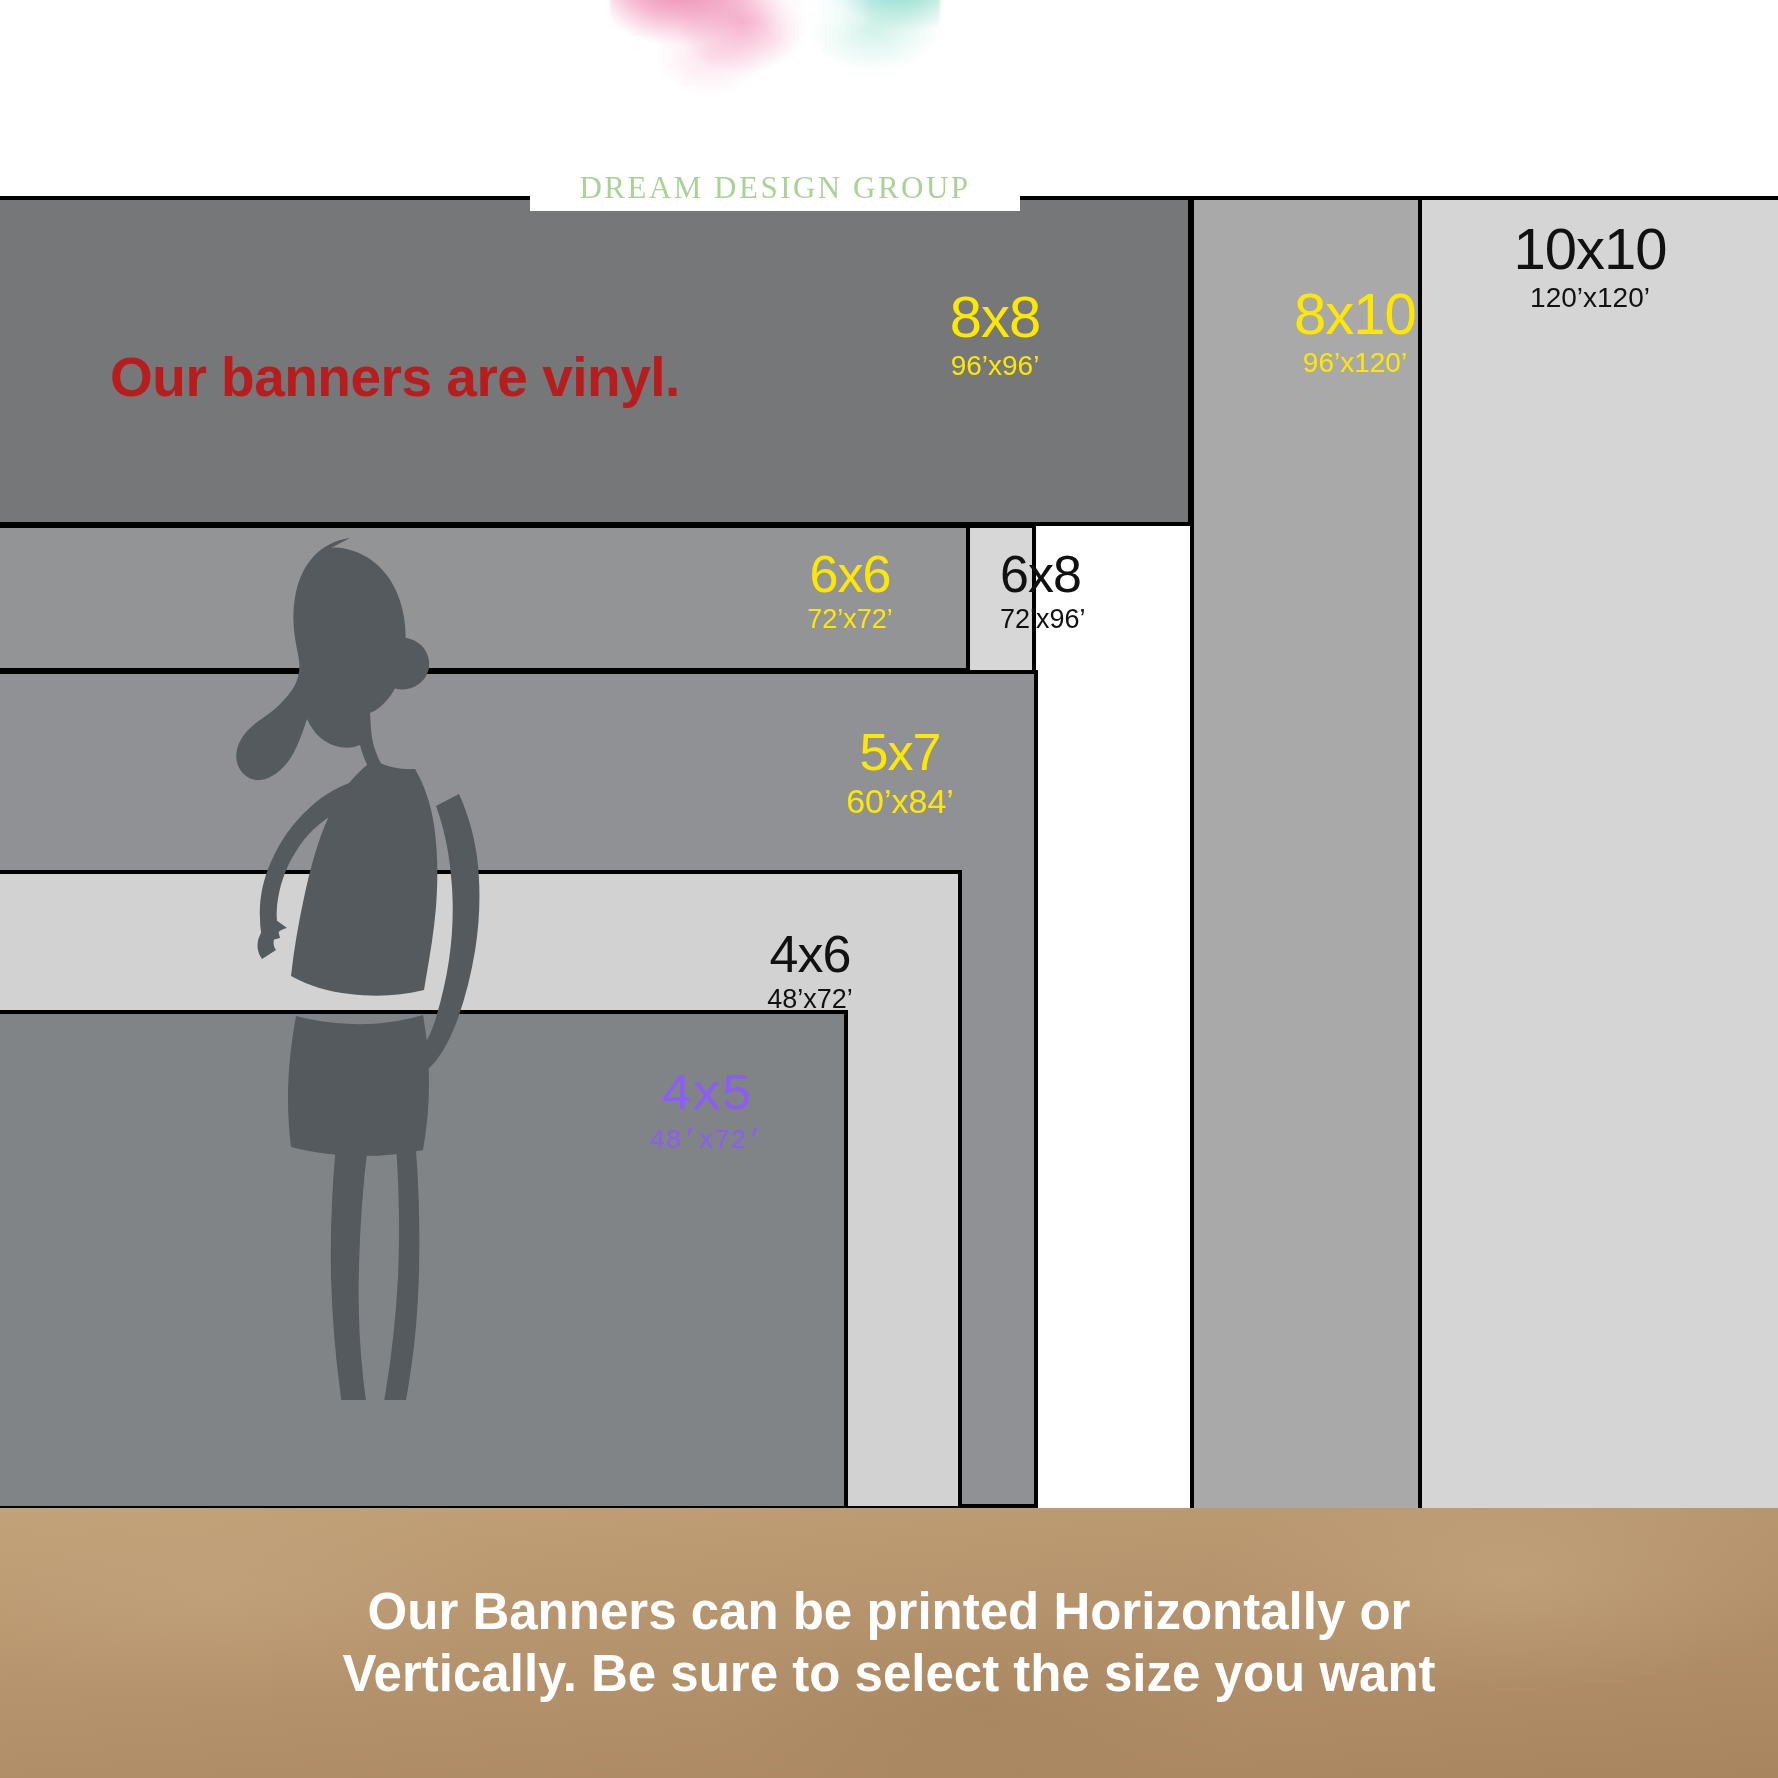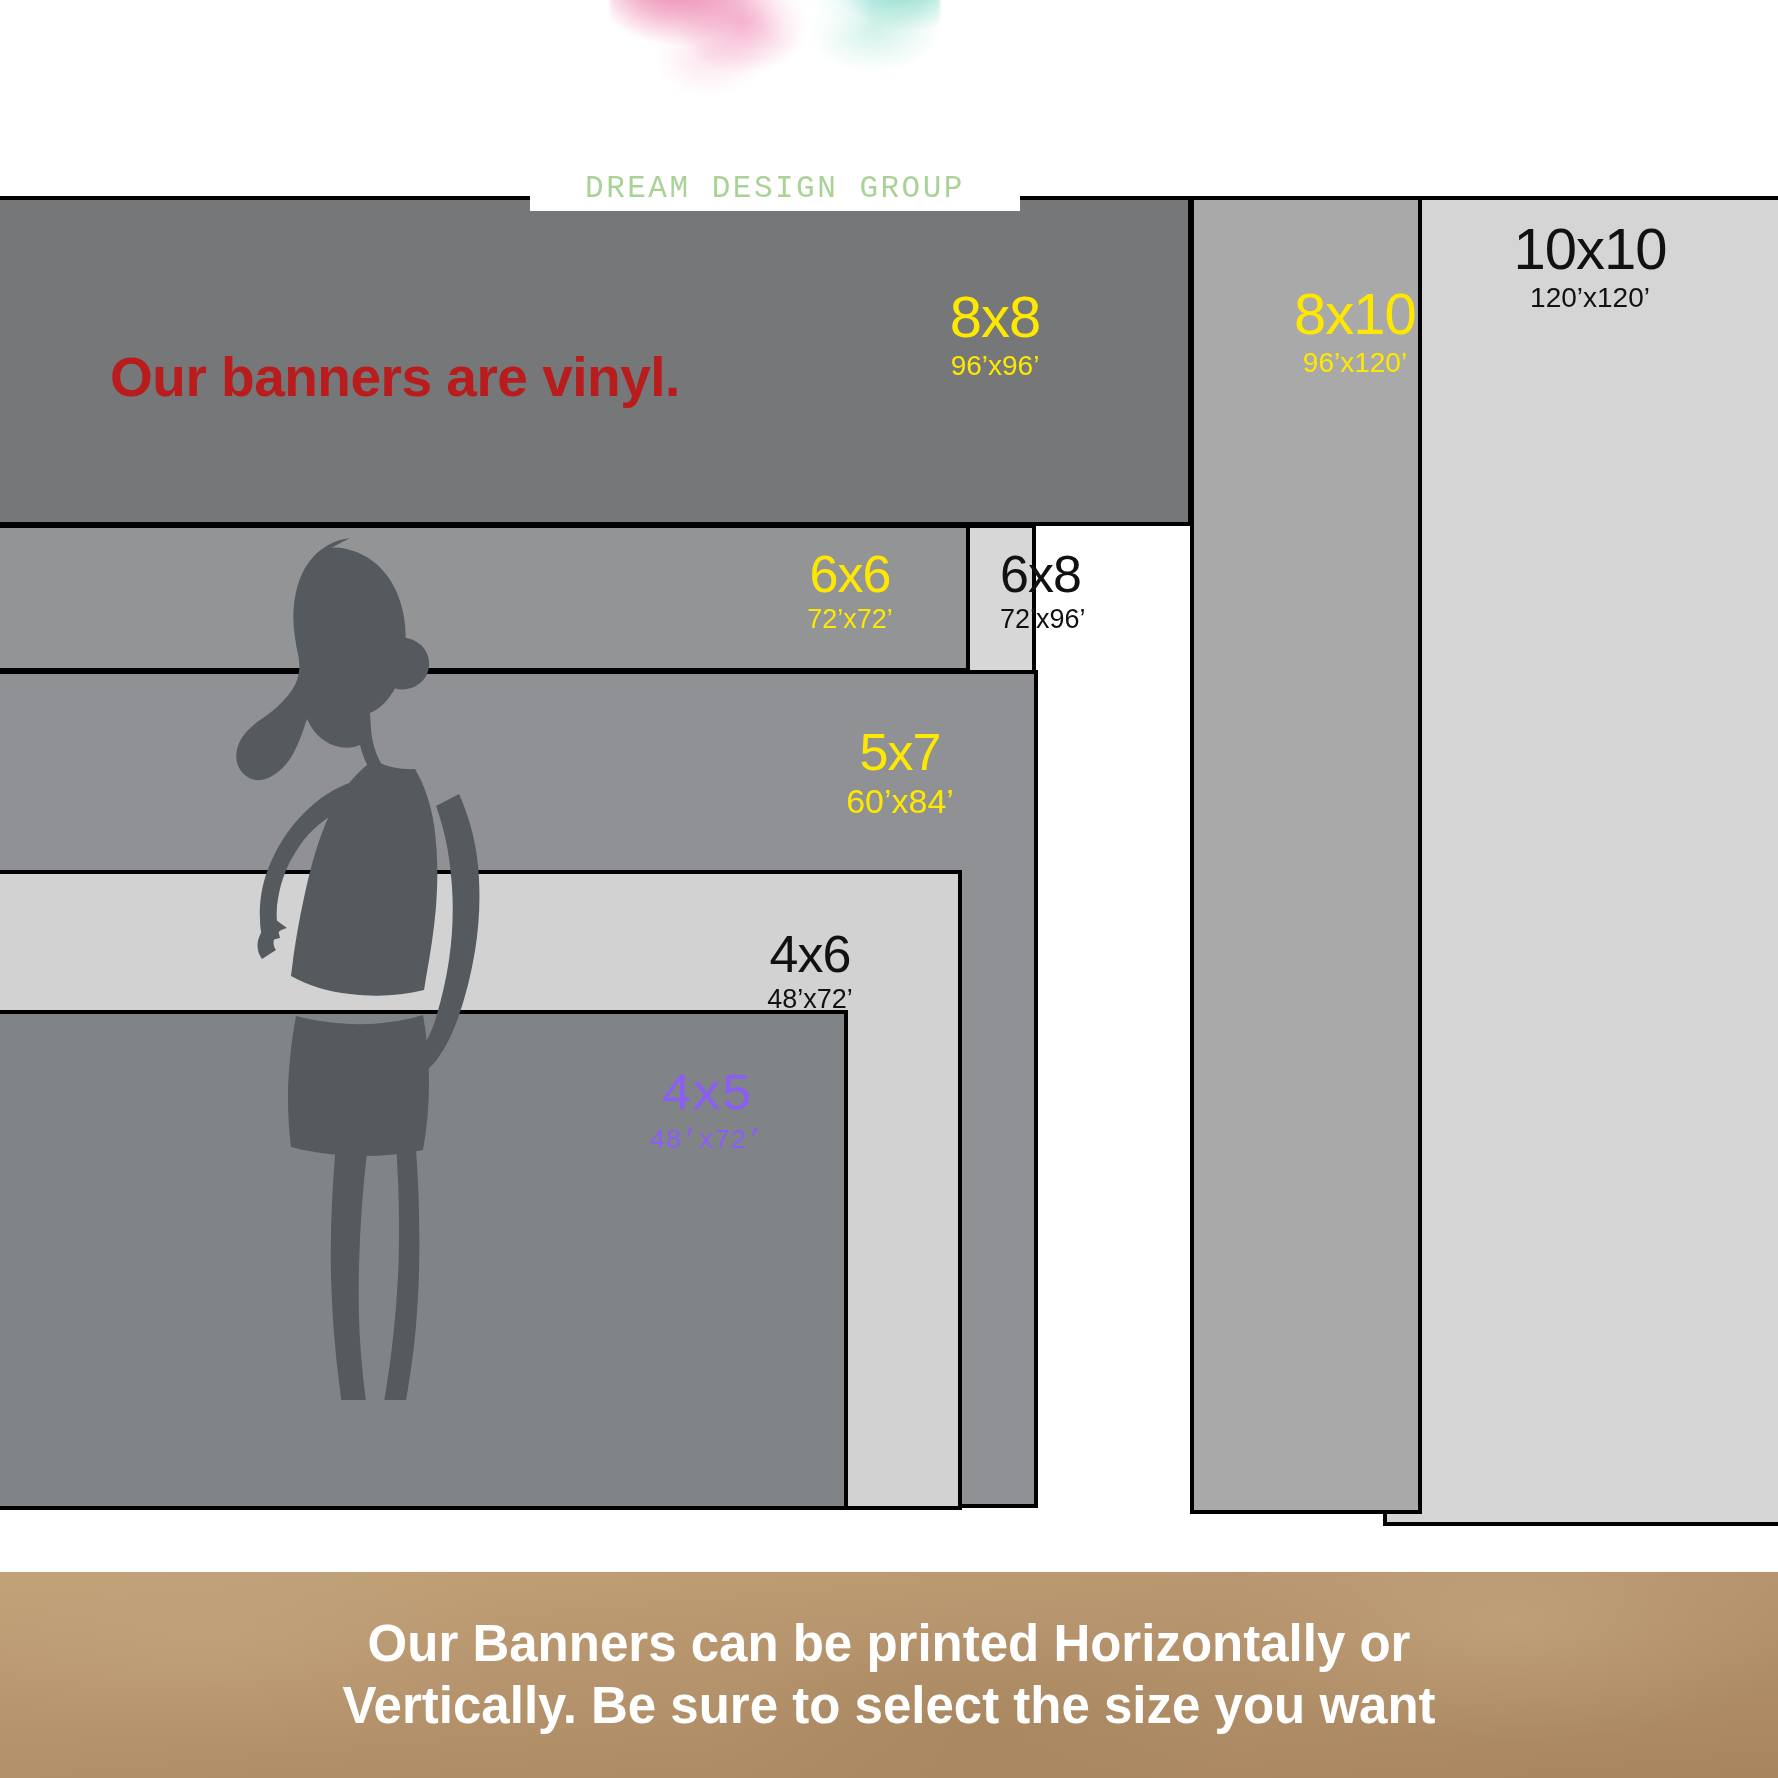--- a/index.html
+++ b/index.html
@@ -27,31 +27,31 @@
        radial-gradient(ellipse 95px 75px at 40% 55%, rgba(242,150,188,.75) 0%, rgba(255,255,255,0) 70%),
        radial-gradient(ellipse 105px 70px at 72% 26%, rgba(130,216,228,.75) 0%, rgba(255,255,255,0) 72%),
        radial-gradient(ellipse 110px 80px at 90% 30%, rgba(74,200,170,.80) 0%, rgba(255,255,255,0) 70%),
        radial-gradient(ellipse 90px 60px at 80% 58%, rgba(150,225,205,.45) 0%, rgba(255,255,255,0) 75%),
        radial-gradient(ellipse 70px 50px at 30% 74%, rgba(248,190,214,.40) 0%, rgba(255,255,255,0) 78%);
      filter:blur(1.5px);
   }
   #logo-name-band{position:absolute;left:-80px;top:245px;width:490px;height:46px;background:#ffffff;z-index:45;
      display:flex;align-items:center;justify-content:center;}
   #logo-name{color:#a3cf8f;font-size:31px;letter-spacing:2.5px;font-weight:400;white-space:nowrap;
-     font-family:Liberation Mono, monospace;opacity:.92;}
+     font-family:Liberation Serif, serif;opacity:.92;}
 
   
   #headline{position:absolute;left:110px;top:345px;color:#b91c1c;font-size:55px;font-weight:bold;
      letter-spacing:-.5px;z-index:30;white-space:nowrap;}
 
   
   #silhouette{position:absolute;left:200px;top:520px;width:360px;height:880px;z-index:35;}
 
   
-  #footer{position:absolute;left:0;bottom:0;width:1778px;height:206px;z-index:60;overflow:hidden;}
+  #footer{position:absolute;left:0;bottom:0;width:1778px;height:270px;z-index:60;overflow:hidden;}
   #footer-bg{position:absolute;inset:0;
      background:
        radial-gradient(ellipse 420px 160px at 12% 30%, rgba(195,165,125,.55) 0%, rgba(0,0,0,0) 70%),
        radial-gradient(ellipse 380px 150px at 55% 75%, rgba(160,128,92,.45) 0%, rgba(0,0,0,0) 70%),
        radial-gradient(ellipse 430px 170px at 85% 25%, rgba(200,172,132,.50) 0%, rgba(0,0,0,0) 70%),
        linear-gradient(175deg,#c2a279 0%,#b5936c 45%,#a8855e 100%);}
   #footer-text{position:absolute;inset:0;display:flex;flex-direction:column;align-items:center;
      justify-content:center;color:#fff;font-weight:bold;font-size:51px;line-height:1.22;text-align:center;}
   #footer-text span{display:block;white-space:nowrap;}
 </style>

